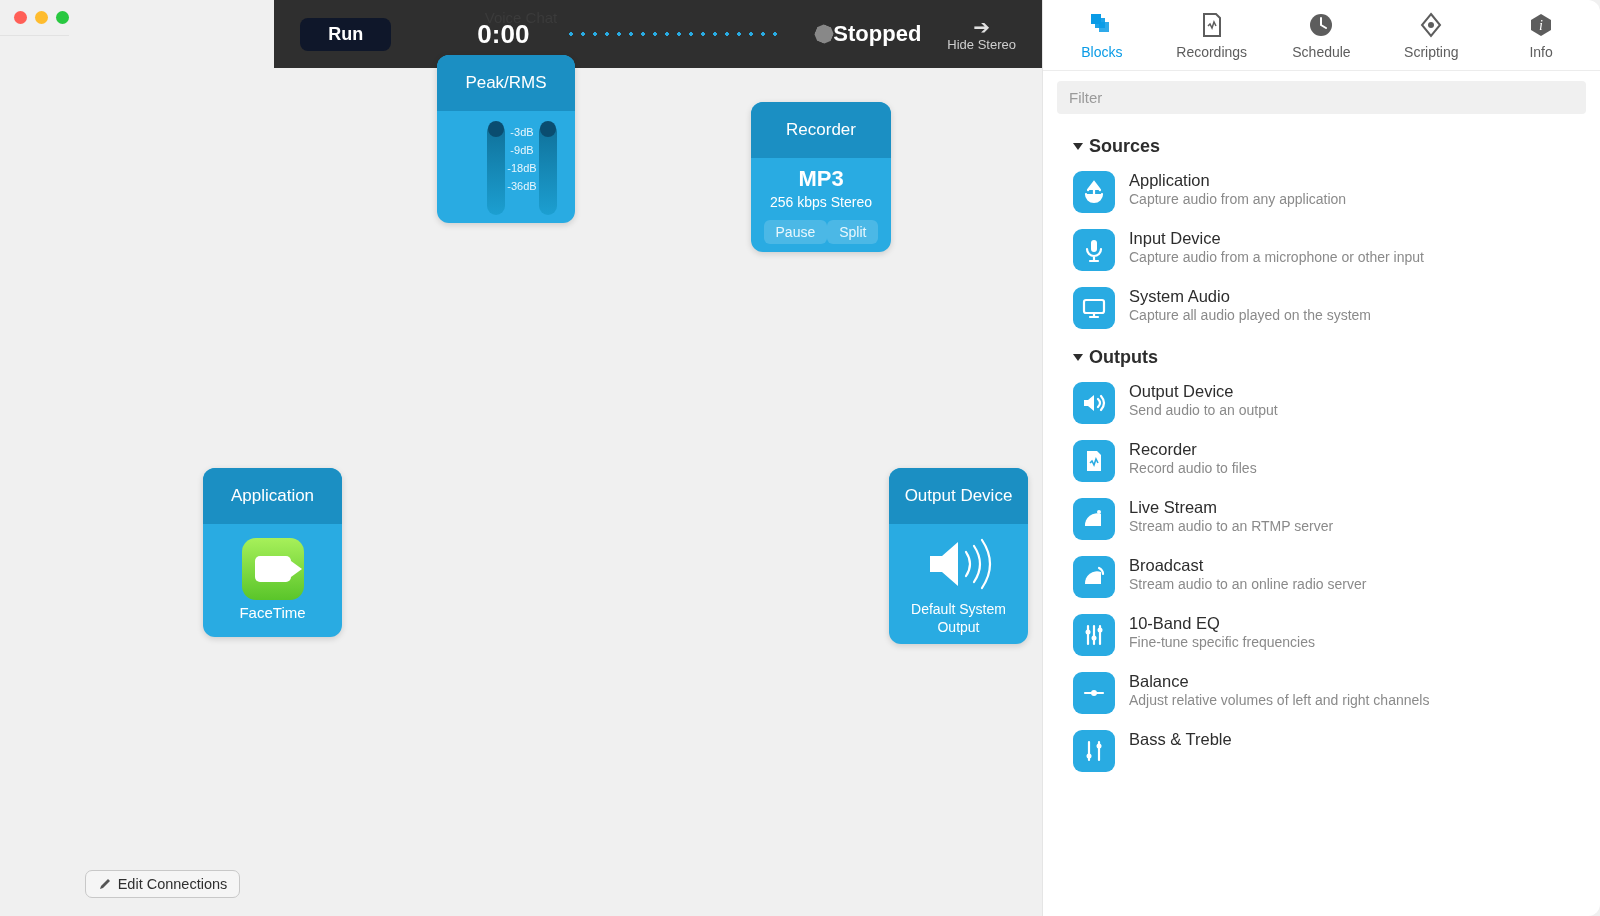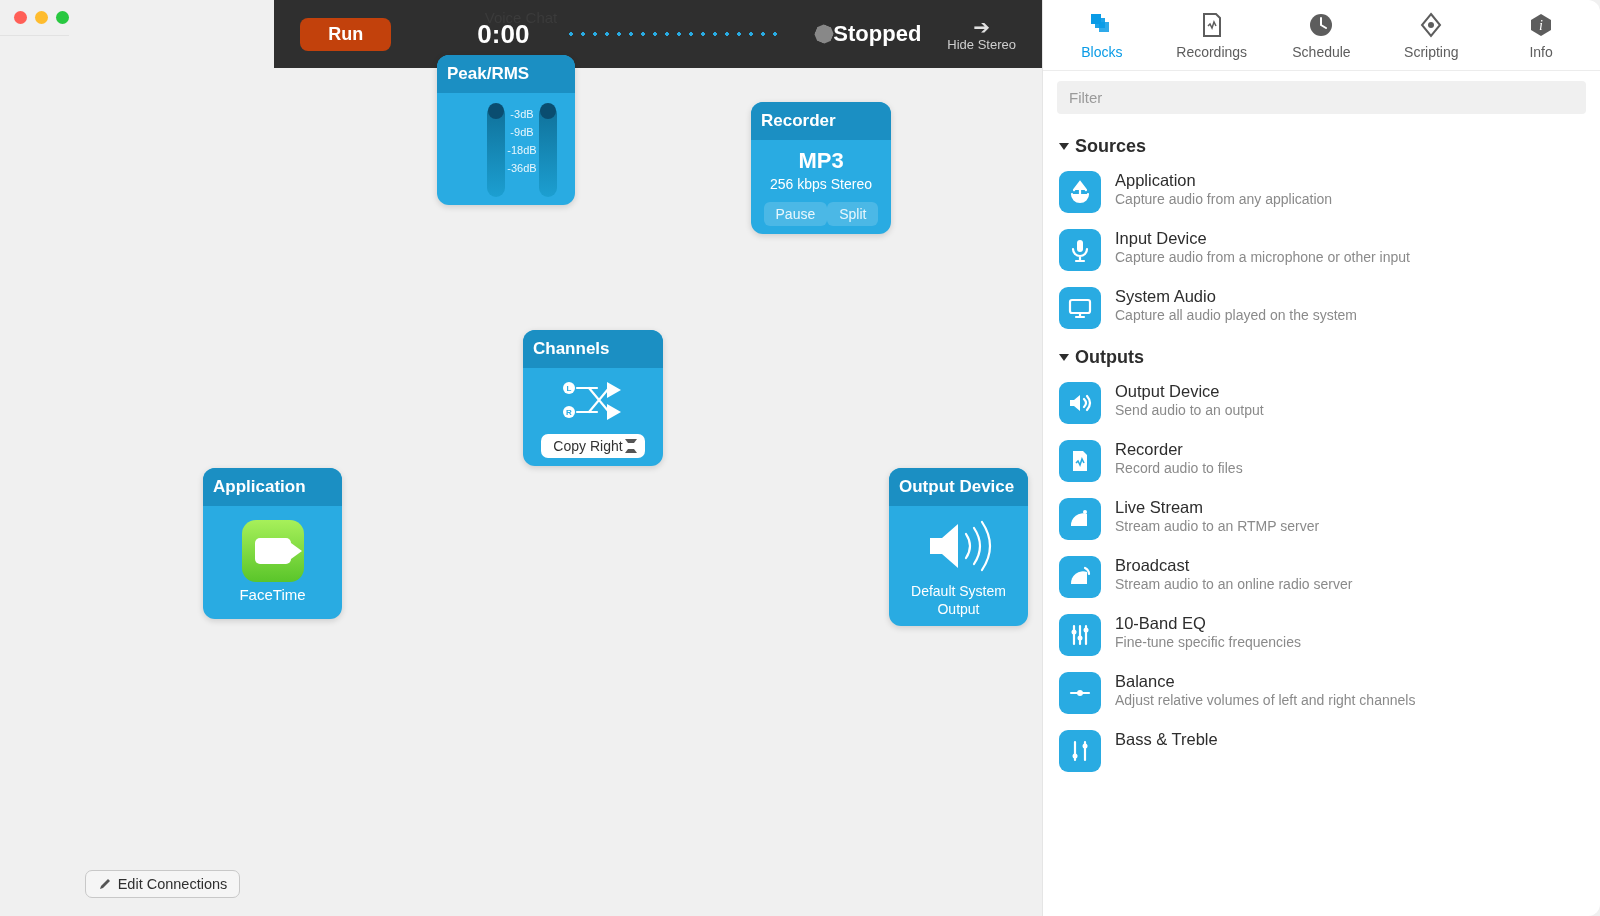--- a/index.html
+++ b/index.html
@@ -45,21 +45,21 @@
     .canvas {
       position: relative; flex: 1; background: #f0f0f0;
     }
     .block {
       position: absolute; border-radius: 12px; background: #29abe2;
       box-shadow: 0 2px 6px rgba(0,0,0,0.15);
       color: #fff;
     }
     .block .header {
       background: #1b8fc3; border-radius: 12px 12px 0 0;
-      font-weight: 700; font-size: 17px; padding: 9px 10px;
+      text-align: center; font-weight: 400; font-size: 17px; padding: 18px 10px;
     }
     .block .body { padding: 8px 10px; text-align: center; }
     
     .app-block { width: 139px; }
     .app-icon {
       width: 62px; height: 62px; margin: 6px auto 4px; border-radius: 14px;
       background: linear-gradient(#a7f05a,#5ac52a);
       display: flex; align-items: center; justify-content: center;
     }
     .app-icon .cam {
@@ -110,21 +110,21 @@
     
     svg.wires { position:absolute; left:0; top:0; width:100%; height:100%; pointer-events:none; }
     .wire { fill:none; stroke:#5cc3ea; stroke-width:4; stroke-linecap:round; stroke-dasharray: 2 14; }
     
     .bottombar {
       height: 68px; background: #2f2f2f; color: #fff;
       display: flex; align-items: center; padding: 0 26px;
       gap: 26px;
     }
     .run-btn {
-      background: #c2410c; color: #fff; border-radius: 8px;
+      background: #0f172a; color: #fff; border-radius: 8px;
       padding: 6px 28px; font-size: 18px; font-weight: 600;
     }
     .time { font-size: 26px; font-weight: 600; margin-left: 60px; }
     .dots-track { flex: 0 0 214px; height: 4px; position: relative; margin: 0 10px; }
     .dots-track::before {
       content:""; position:absolute; left:0; right:0; top:0; height:4px;
       background-image: radial-gradient(circle, #29abe2 2px, transparent 2px);
       background-size: 12px 4px;
     }
     .stopped {
@@ -147,21 +147,21 @@
     .side-tab { text-align: center; font-size: 14px; color:#5d5d5d; width: 84px; }
     .side-tab.active { color: #0a9be6; }
     .side-tab .ticon { height: 30px; display:flex; align-items:center; justify-content:center; margin-bottom: 4px; }
     .side-tab svg { display:block; }
     .filter-wrap { padding: 10px 14px; }
     .filter-input {
       width: 100%; border: none; background: #f0f0f0; border-radius: 4px;
       padding: 8px 12px; font-size: 15px; color:#333;
     }
     .filter-input::placeholder { color:#9a9a9a; }
-    .side-scroll { flex:1; overflow-y: auto; padding: 2px 2px 10px; }
+    .side-scroll { flex:1; overflow-y: auto; padding: 2px 16px 10px; }
     .section-head {
       display: flex; align-items: center; gap: 6px;
       padding: 10px 14px 6px; font-size: 18px; font-weight: 700; color:#2d2d2d;
     }
     .section-head .chev { width:0;height:0; border-left:5px solid transparent; border-right:5px solid transparent; border-top:7px solid #2d2d2d; }
     .item {
       display: flex; align-items: flex-start; gap: 14px; padding: 8px 14px;
     }
     .item .iicon {
       flex: 0 0 42px; width:42px; height:42px; background:#29abe2; border-radius: 9px;
@@ -224,35 +224,20 @@
         <div class="body rec-body">
           <div class="rec-fmt">MP3</div>
           <div class="rec-rate">256 kbps Stereo</div>
           <div class="rec-btns">
             <div class="rec-btn">Pause</div>
             <div class="rec-btn">Split</div>
           </div>
         </div>
       </div>
 
-      <div class="block chan-block" style="left:454px; top:330px;">
-        <div class="header">Channels</div>
-        <div class="body chan-body">
-          <svg class="chan-svg" width="64" height="48" viewBox="0 0 64 48">
-            <circle cx="8" cy="12" r="6" class="wf"></circle>
-              <text x="8" y="15" text-anchor="middle" font-size="8" fill="#29abe2" font-weight="700">L</text>
-            <circle cx="8" cy="36" r="6" class="wf"></circle>
-              <text x="8" y="39" text-anchor="middle" font-size="8" fill="#29abe2" font-weight="700">R</text>
-            <path class="w" stroke-width="4" d="M16 12 L36 12 M16 36 L36 36 M28 12 L48 36 M28 36 L48 12"></path>
-            <path class="wf" d="M46 6 L60 14 L46 22 Z"></path>
-            <path class="wf" d="M46 28 L60 36 L46 44 Z"></path>
-          </svg>
-          <div class="chan-select">Copy Right</div>
-        </div>
-      </div>
 
       <div class="block app-block" style="left:134px; top:468px;">
         <div class="header">Application</div>
         <div class="body">
           <div class="app-icon">
               <div class="cam"></div>
             </div>
           <div class="app-sub">FaceTime</div>
         </div>
       </div>

